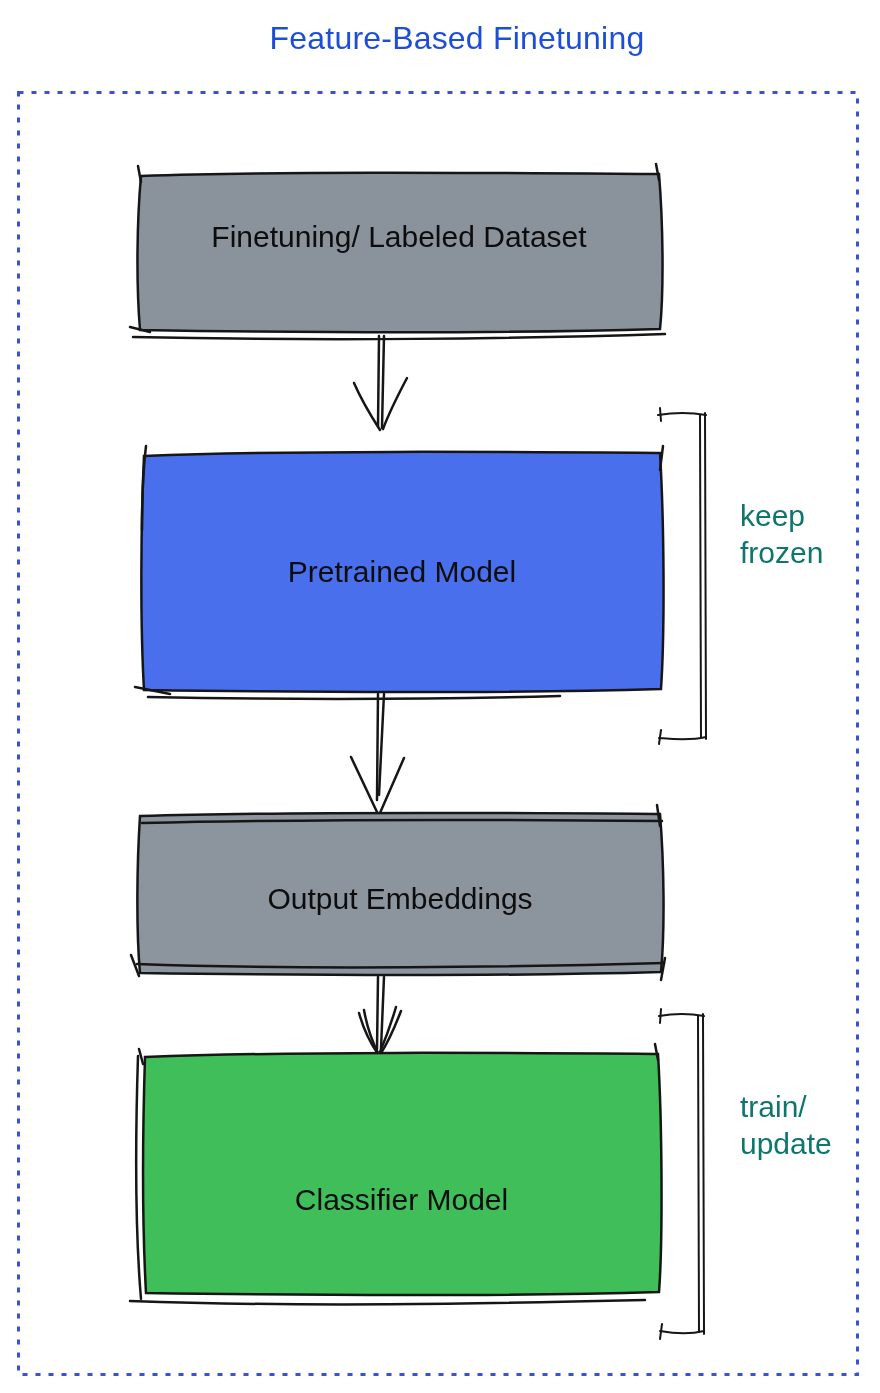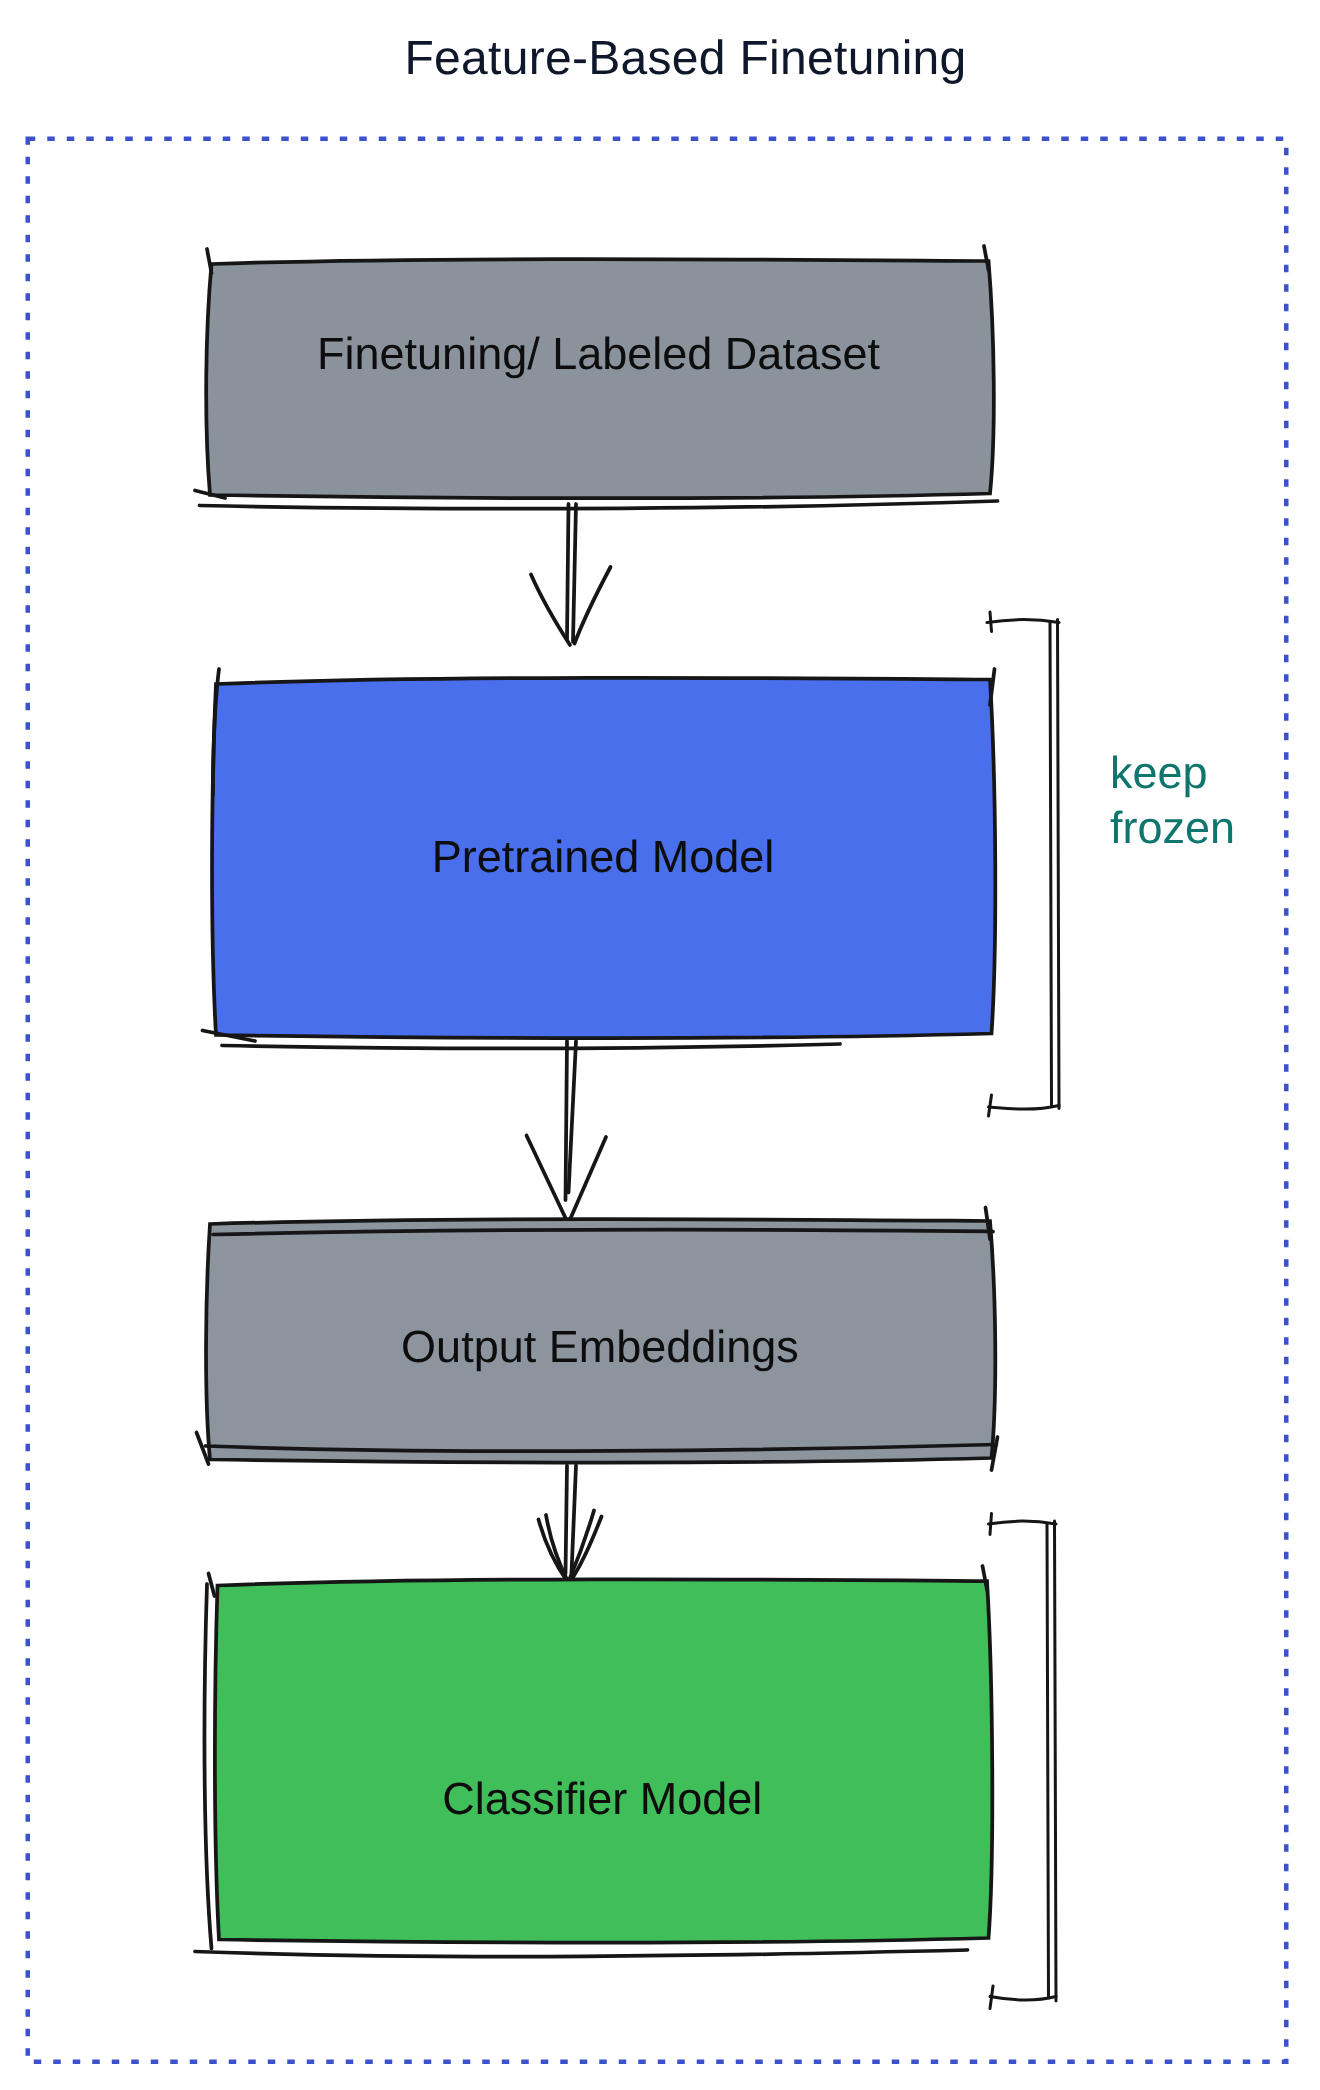--- a/index.html
+++ b/index.html
@@ -14,21 +14,21 @@
   .page-title {
     position: absolute;
     top: 18px;
     left: 0;
     width: 880px;
     padding-left: 34px;
     box-sizing: border-box;
     text-align: center;
     font-size: 32px;
     line-height: 40px;
-    color: #0f172a;
+    color: #1d4ed8;
     letter-spacing: 0.2px;
   }
   .sketch-layer {
     position: absolute;
     top: 0; left: 0;
     width: 880px;
     height: 1393px;
     pointer-events: none;
   }
   .node-label {
@@ -149,14 +149,16 @@
   </div>
   <div class="node-label embeddings">
     <span>Output Embeddings</span>
   </div>
   <div class="node-label classifier">
     <span>Classifier Model</span>
   </div>
 
   <div class="side-label keep-frozen">keep
 frozen</div>
+  <div class="side-label train-update">train/
+update</div>
 
 </div>
 
 </body></html>

